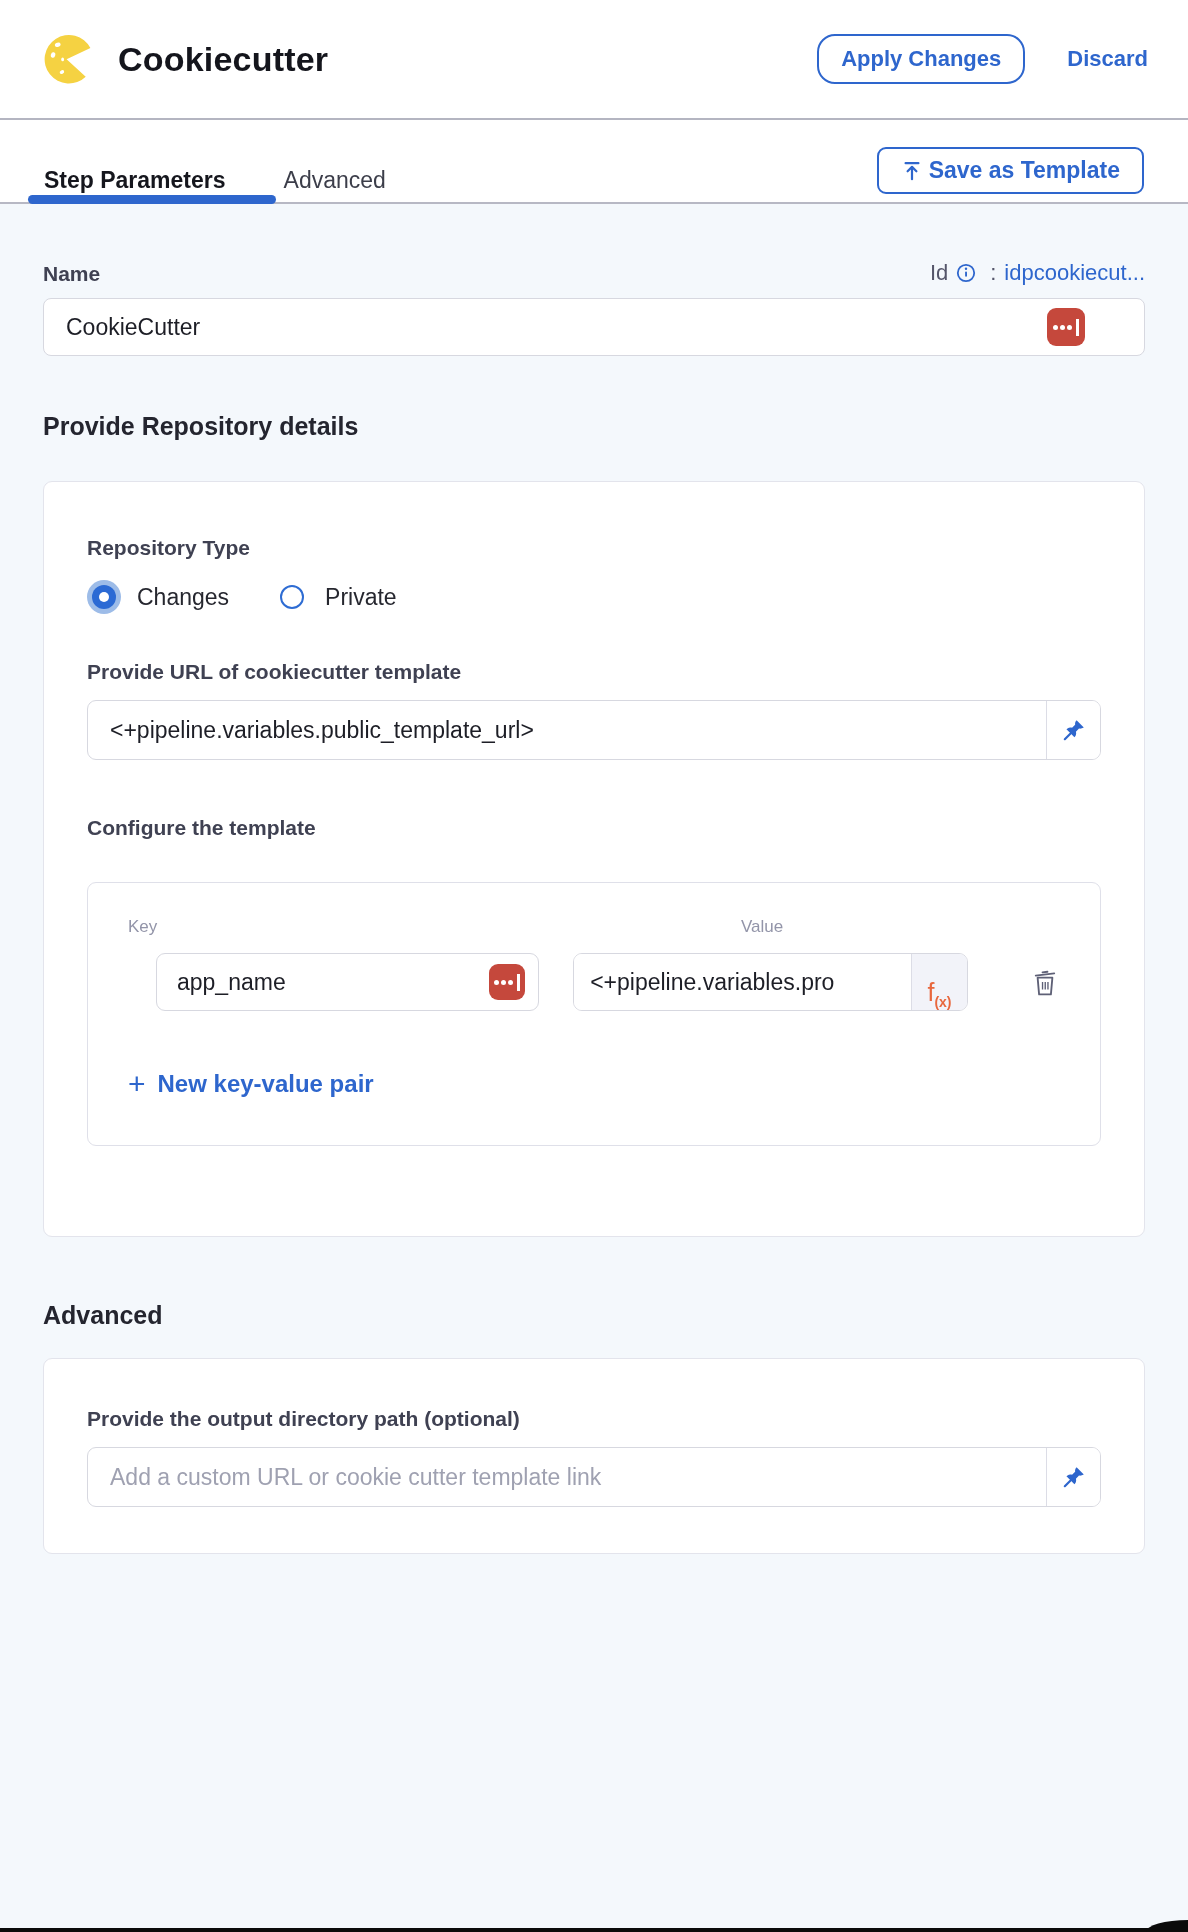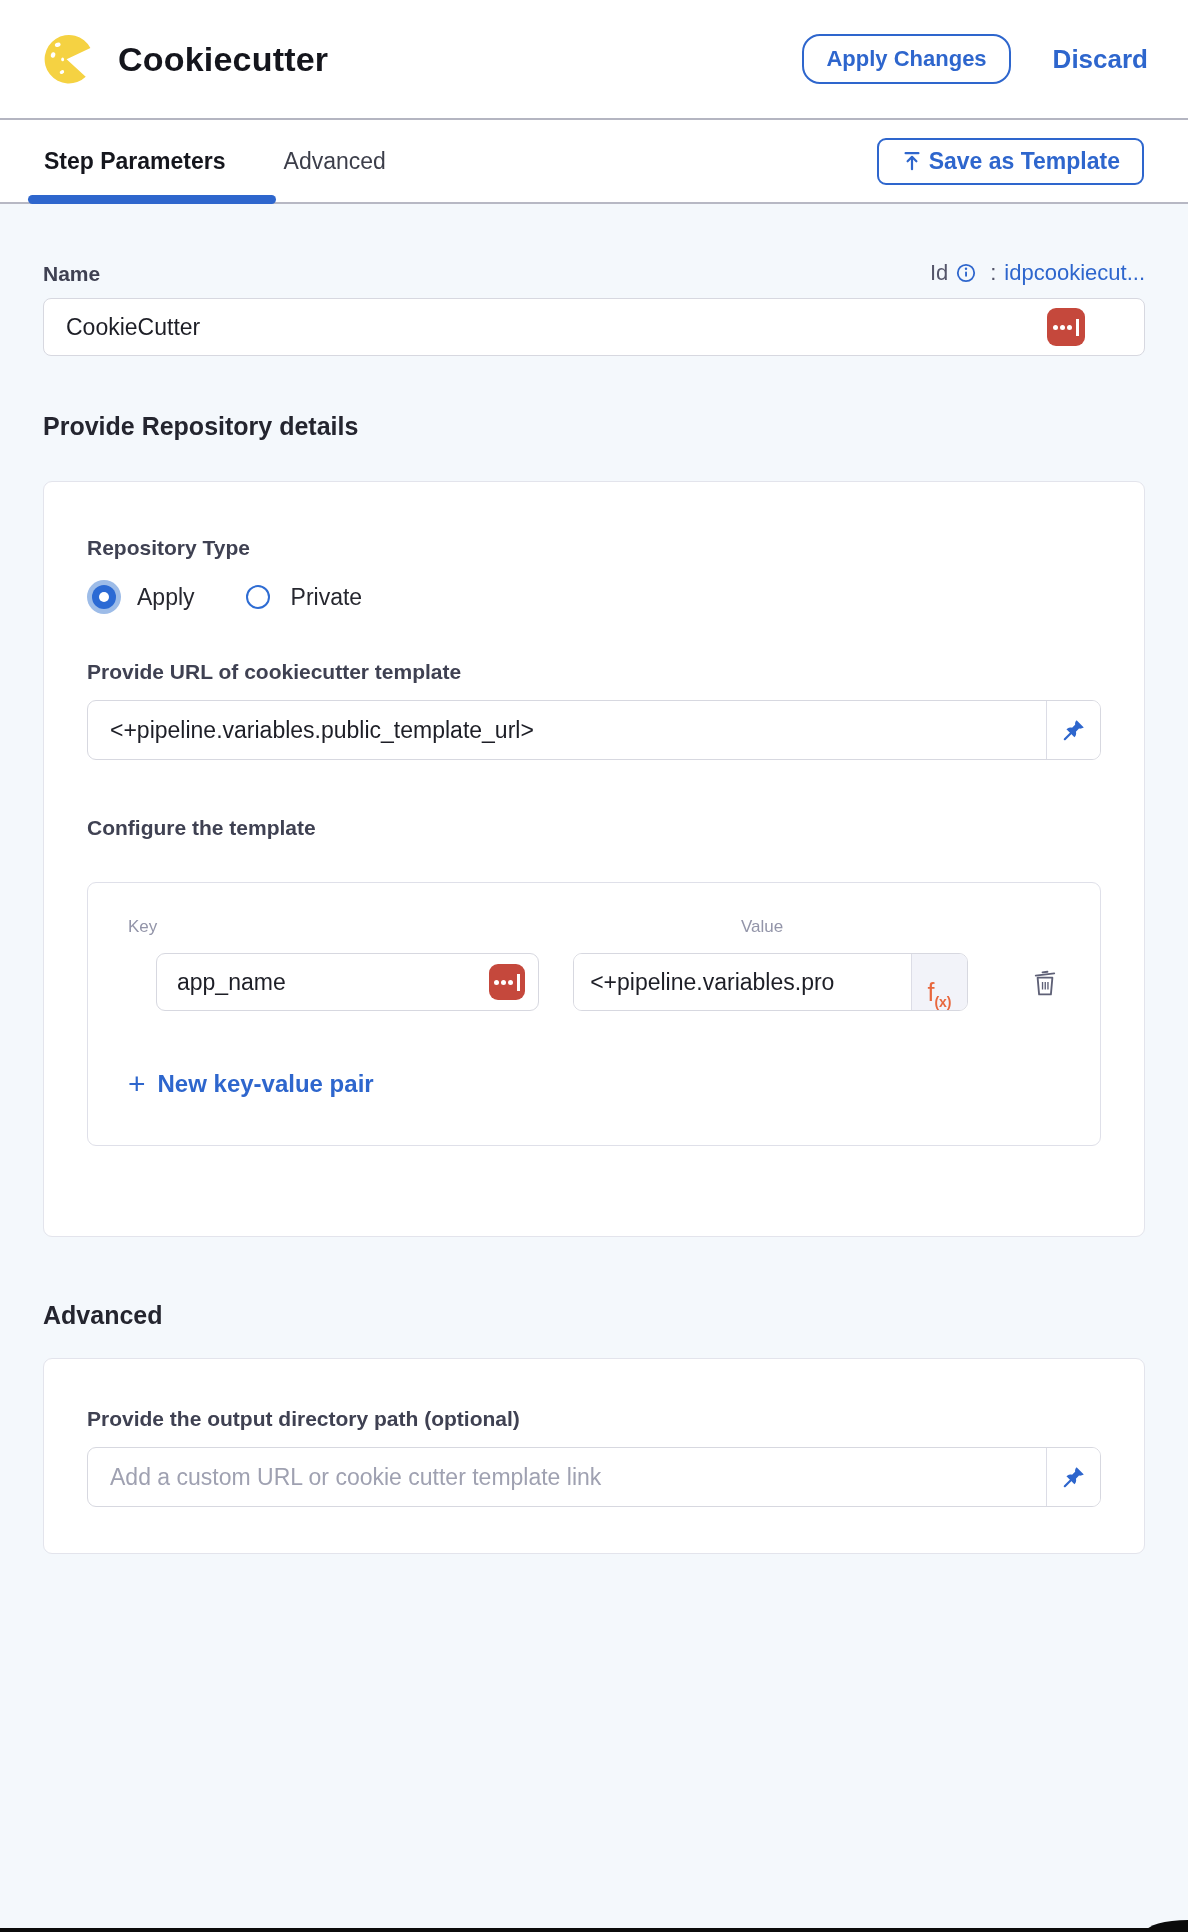--- a/index.html
+++ b/index.html
@@ -8,25 +8,25 @@
   .page { position:relative; width:1188px; height:1932px; background:#ffffff; }
 
   
   .header { height:118px; display:flex; align-items:center; padding:0 40px; background:#fff; }
   .logo { width:56px; height:56px; flex:0 0 auto; }
   .app-title { font-size:34px; font-weight:700; color:#14151c; margin-left:22px; letter-spacing:.2px; }
   .header-spacer { flex:1; }
   .btn-outline-blue { display:inline-flex; gap:10px; border:2px solid #2e66cd;
     color:#2e66cd; background:#fff; border-radius:18px; font-size:22px; font-weight:700;
     padding:10px 22px; cursor:pointer; font-family:inherit; }
-  .link-blue { color:#2e66cd; font-size:26px; font-weight:700; margin-left:42px; cursor:pointer; }
+  .link-blue { color:#2e66cd; font-size:22px; font-weight:700; margin-left:42px; cursor:pointer; }
   .header-divider { height:2px; background:#b4b5c1; }
 
   
-  .tabbar { position:relative; height:84px; display:flex; align-items:center; padding:8px 44px;
+  .tabbar { position:relative; height:84px; display:flex; align-items:flex-end; padding:8px 44px;
     background:#fff; border-bottom:2px solid #b7b8c4; }
   .tab { font-size:23px; color:#3c3e4a; font-weight:500; margin-right:58px; cursor:pointer; }
   .tab.active { color:#15161d; font-weight:700; }
   .tab-indicator { position:absolute; left:28px; bottom:-2px; width:248px; height:9px;
     background:#2e66cd; border-radius:5px; }
   .tabbar-spacer { flex:1; }
   .btn-save-template { display:inline-flex; align-items:center; gap:6px; border:2px solid #2e66cd;
     color:#2e66cd; background:#fff; border-radius:9px; font-size:23px; font-weight:700;
     padding:8px 22px; cursor:pointer; font-family:inherit; }
 
@@ -162,21 +162,21 @@
     </div>
 
     <div class="section-heading">Provide Repository details</div>
 
     <div class="card card-repo">
       <div class="field-label">Repository Type</div>
 
       <div class="radio-row">
         <span class="radio-opt">
           <span class="radio-on"></span>
-          <span>Apply</span>
+          <span>Changes</span>
         </span>
         <span class="radio-opt">
           <span class="radio-off"></span>
           <span>Private</span>
         </span>
       </div>
 
       <div class="field-label mt-46">Provide URL of cookiecutter template</div>
       <div class="input-group">
         <input type="text" value="&lt;+pipeline.variables.public_template_url&gt;" style="">

